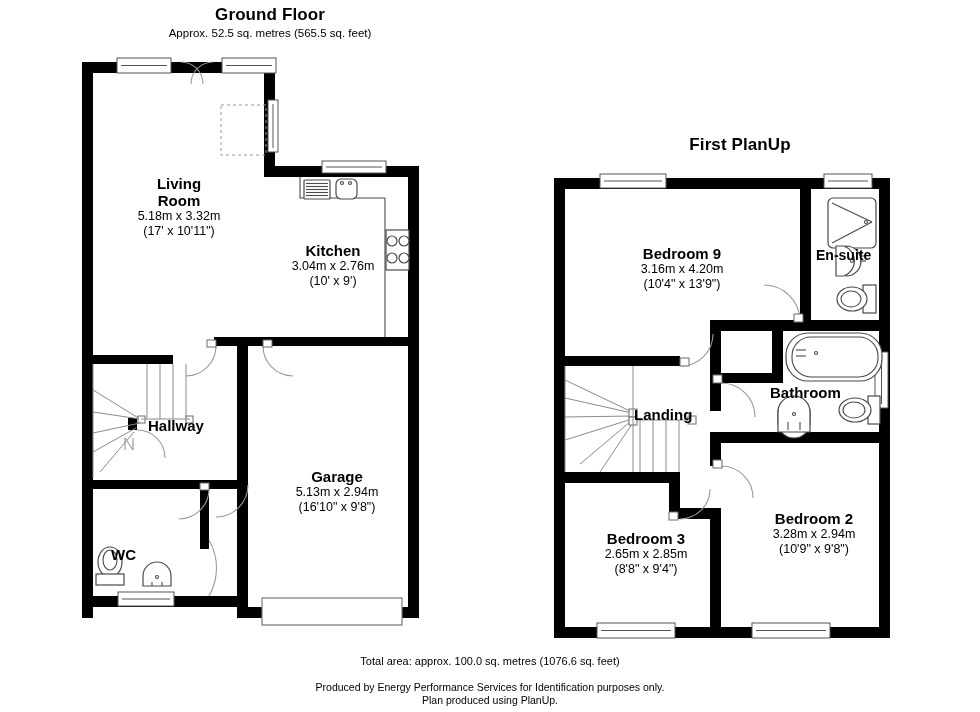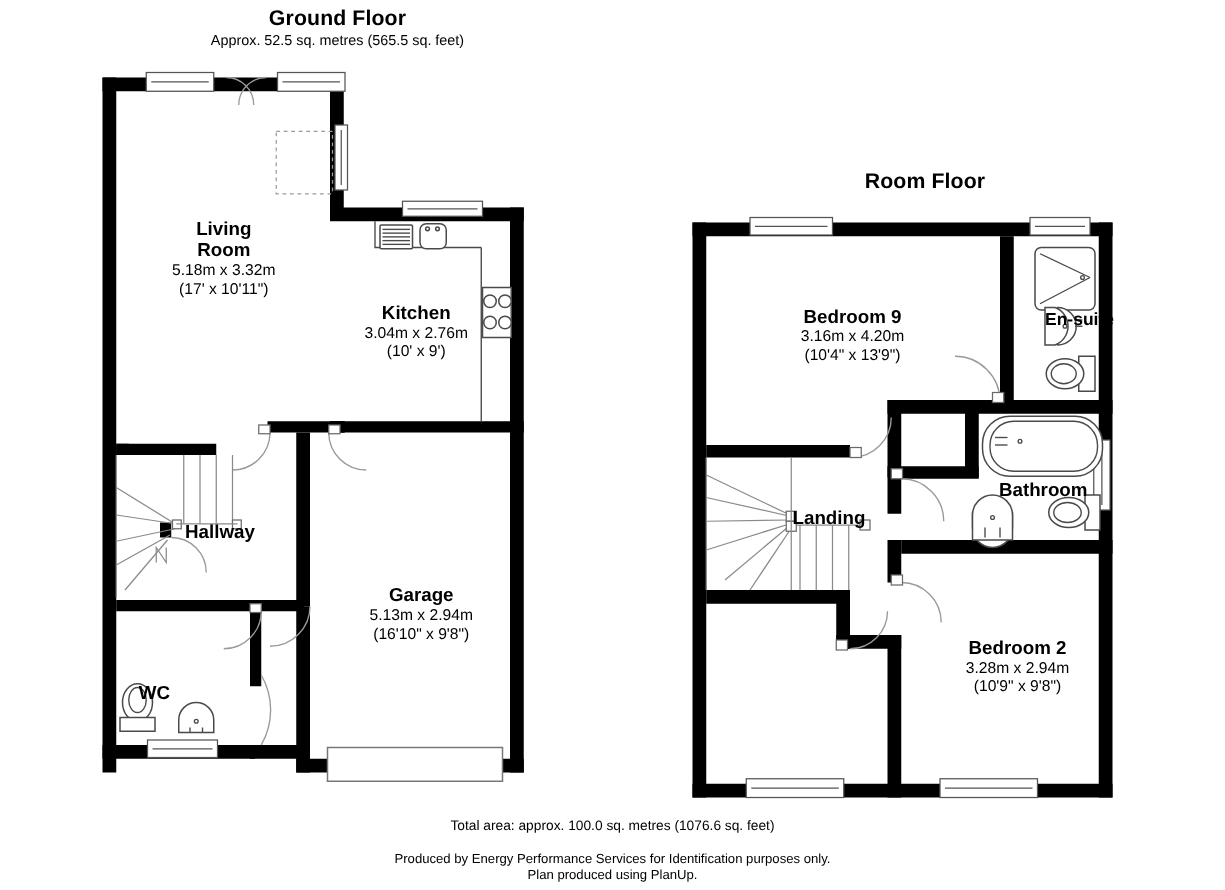--- a/index.html
+++ b/index.html
@@ -254,21 +254,21 @@
   </div>
 
   <div class="abs room-label" style="left:148px; top:417px; width:84px; text-align:left;">
     <span class="room-name">Hallway</span>
   </div>
 
   <div class="abs room-label" style="left:111px; top:518px; width:50px; text-align:left;margin-top:28px;">
     <span class="room-name">WC</span>
   </div>
 
-  <div class="abs floor-title" style="left:600px; top:135px; width:280px;">Room Floor</div>
+  <div class="abs floor-title" style="left:600px; top:135px; width:280px;">First PlanUp</div>
 
   <div class="abs" style="left:540px; top:0px;">
     <svg width="440" height="660" viewBox="0 0 440 660">
 
       <rect class="wall" x="14" y="178" width="11" height="460"></rect>
 
       <rect class="wall" x="14" y="178" width="336" height="11"></rect>
 
       <rect class="wall" x="339" y="178" width="11" height="460"></rect>
 
@@ -404,26 +404,31 @@
     <span class="room-dim">3.16m x 4.20m</span>
     <span class="room-dim">(10'4" x 13'9")</span>
   </div>
 
   <div class="abs room-label" style="left:748px; top:510px; width:132px;">
     <span class="room-name">Bedroom 2</span>
     <span class="room-dim">3.28m x 2.94m</span>
     <span class="room-dim">(10'9" x 9'8")</span>
   </div>
 
-
-  <div class="abs room-label small" style="left:836px; top:247px; width:76px; text-align:left;">
+  <div class="abs room-label" style="left:580px; top:530px; width:132px;">
+    <span class="room-name">Bedroom 3</span>
+    <span class="room-dim">2.65m x 2.85m</span>
+    <span class="room-dim">(8'8" x 9'4")</span>
+  </div>
+
+  <div class="abs room-label small" style="left:816px; top:247px; width:76px; text-align:left;">
     <span class="room-name">En-suite</span>
   </div>
 
-  <div class="abs room-label" style="left:770px; top:384px; width:100px; text-align:right;">
+  <div class="abs room-label" style="left:770px; top:384px; width:100px; text-align:left;">
     <span class="room-name">Bathroom</span>
   </div>
 
   <div class="abs room-label" style="left:634px; top:406px; width:84px; text-align:left;">
     <span class="room-name">Landing</span>
   </div>
 
   <div class="abs total-area" style="top:655px;">Total area: approx. 100.0 sq. metres (1076.6 sq. feet)</div>
   <div class="abs credit" style="top:694px;">Plan produced using PlanUp.</div>
   <div class="abs credit" style="top:681px;">Produced by Energy Performance Services for Identification purposes only.</div>

